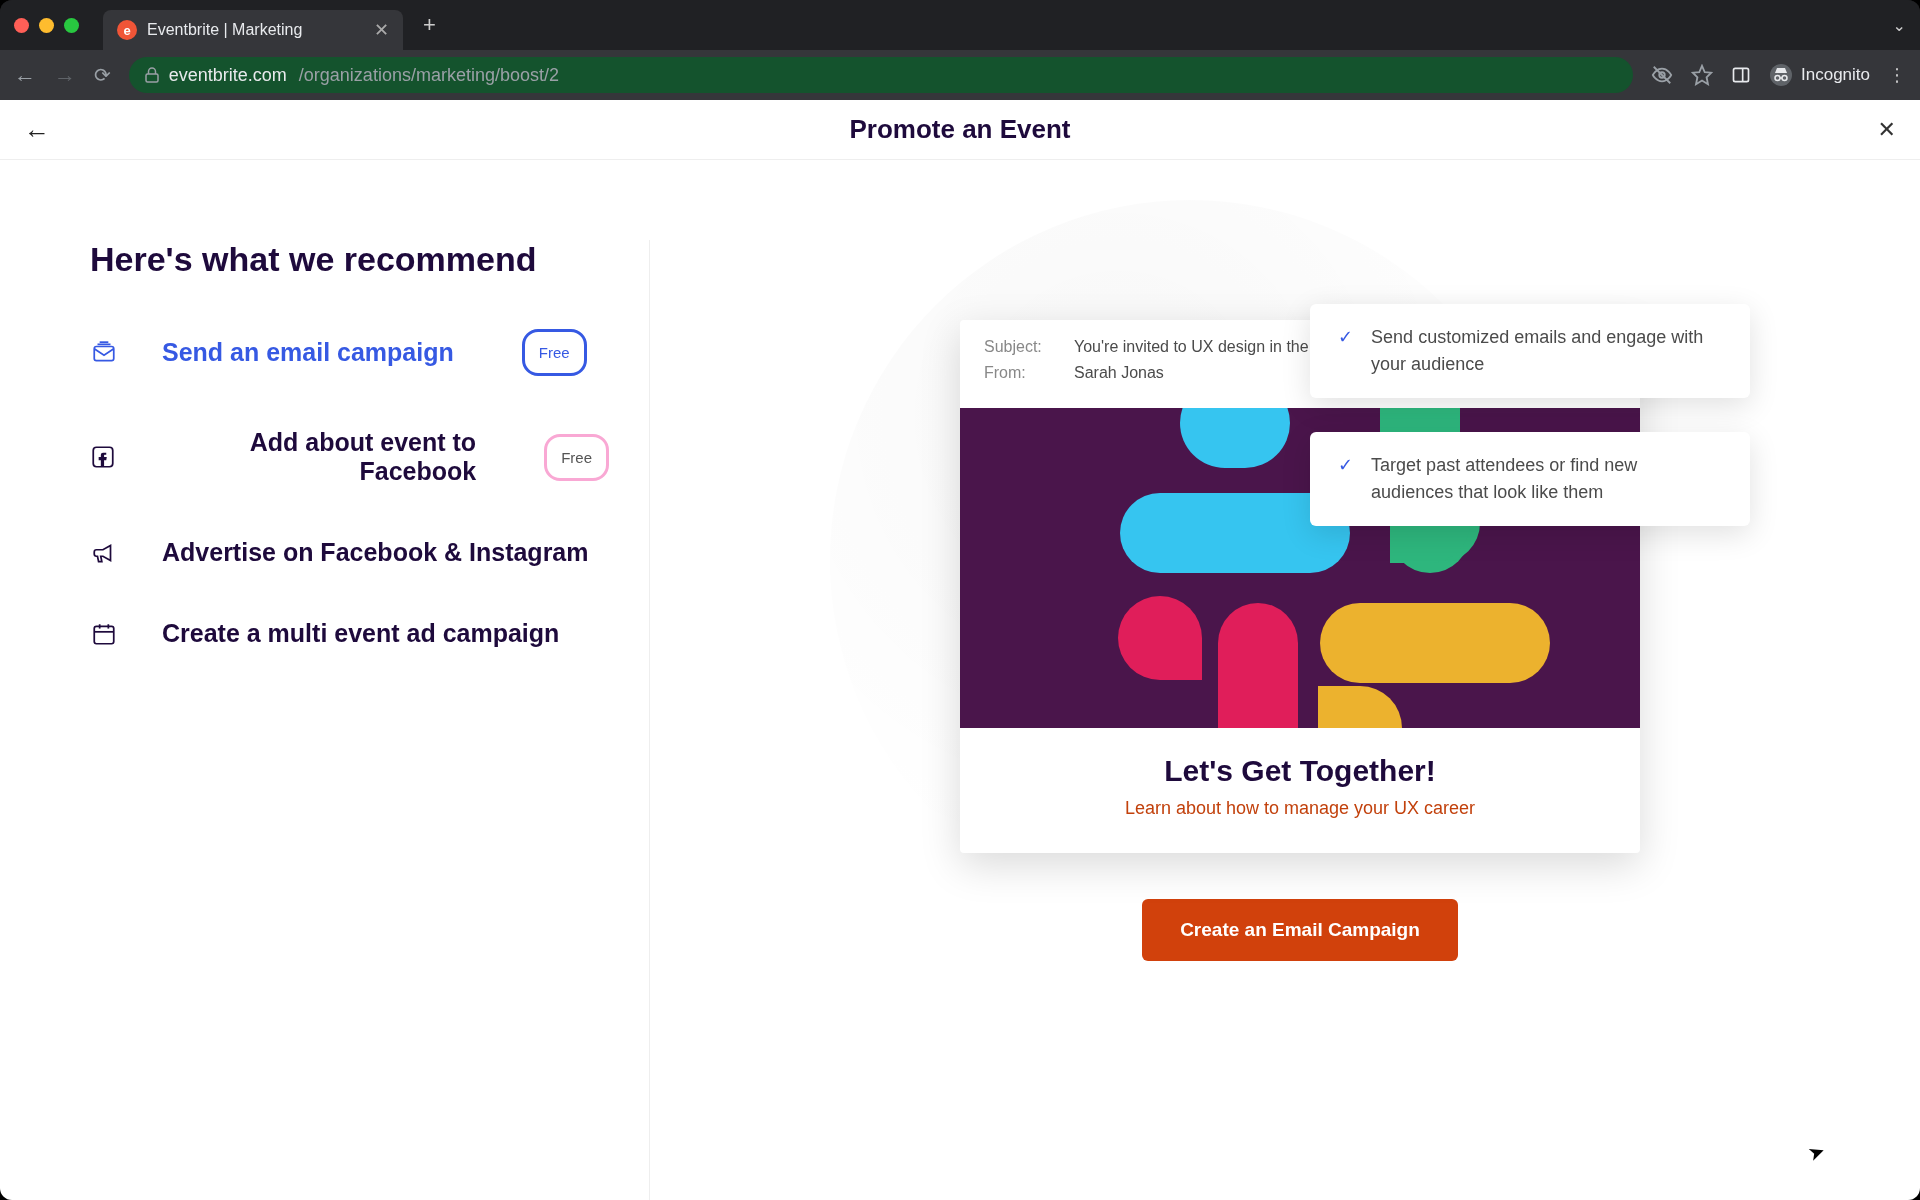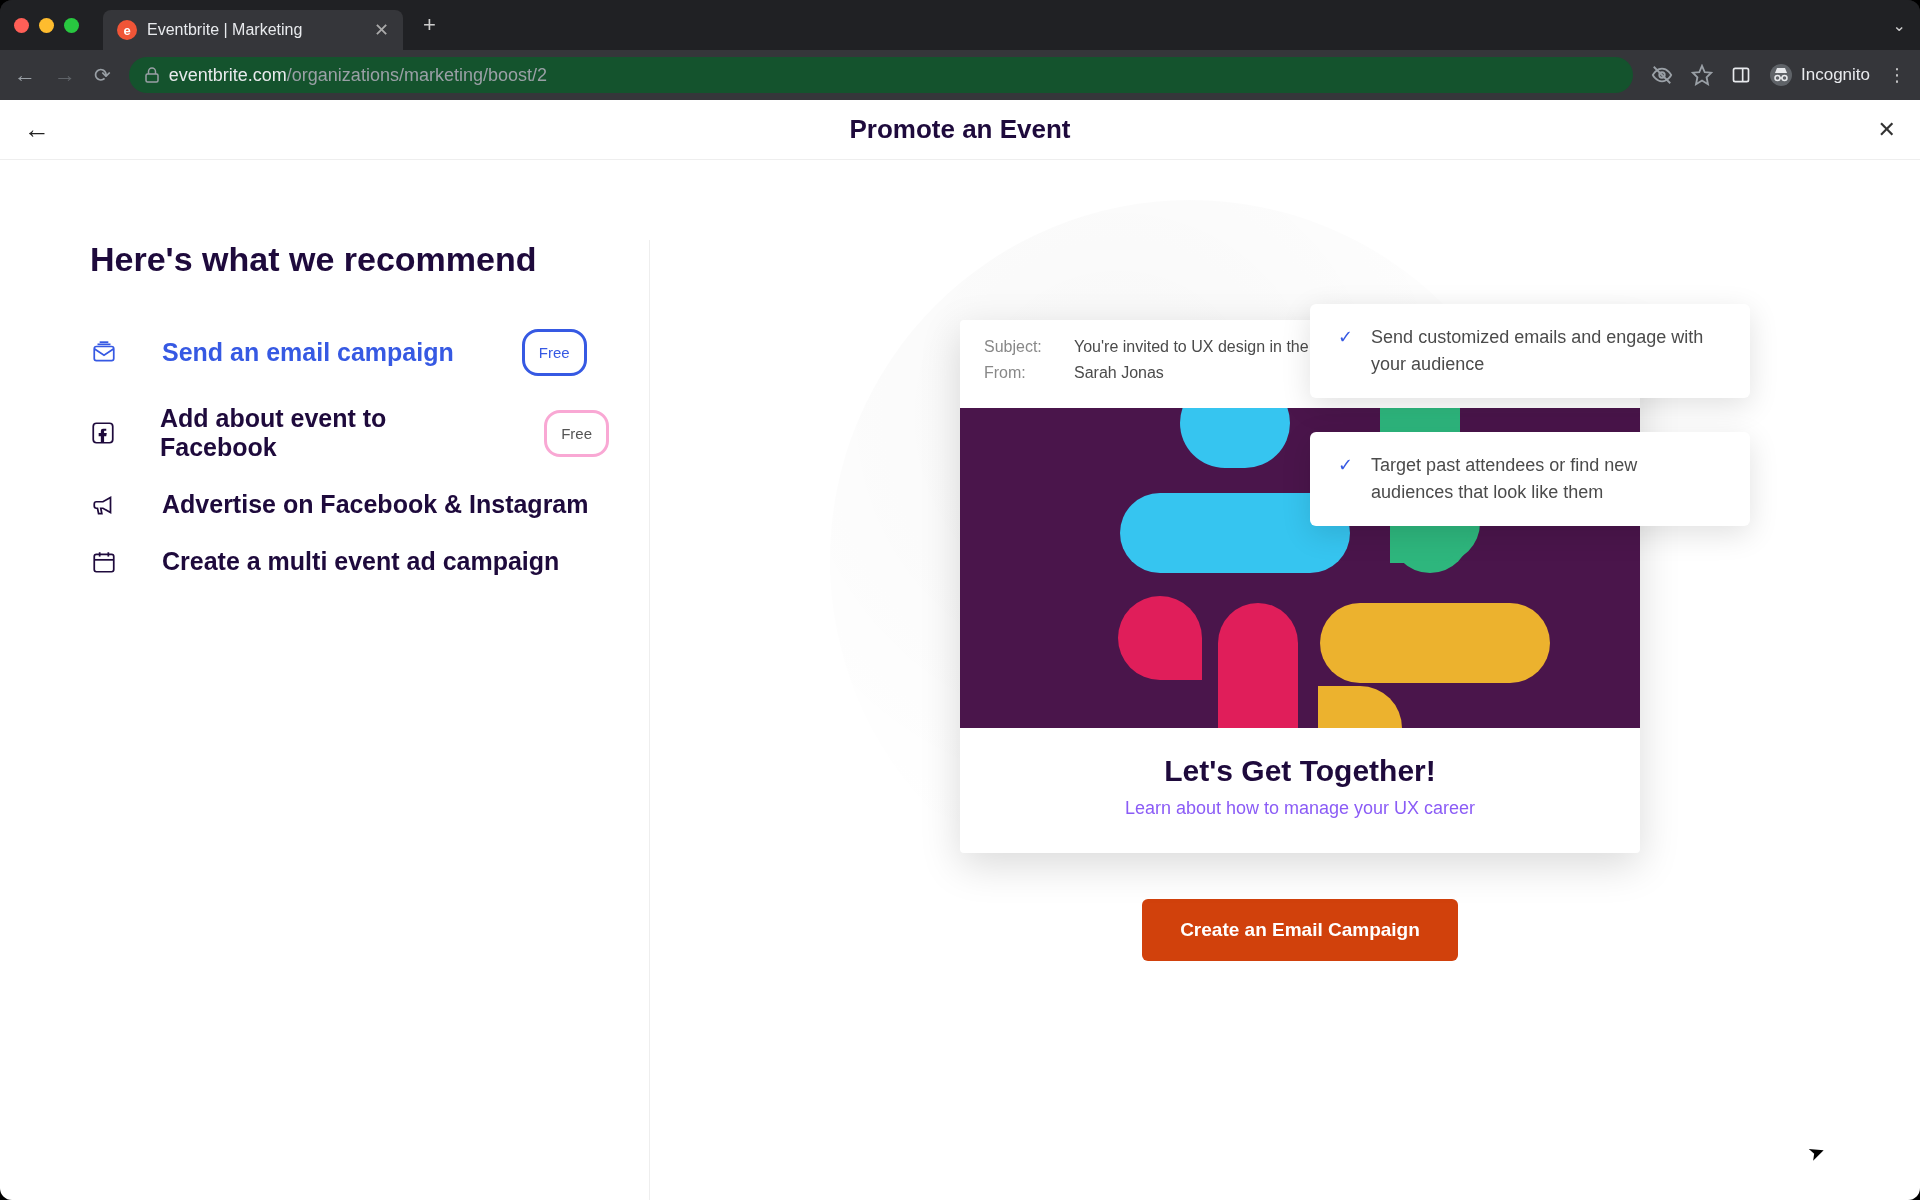--- a/index.html
+++ b/index.html
@@ -19,59 +19,59 @@
   .new-tab { color:#ccc; font-size:22px; margin-left:20px; }
   .chevron-down { margin-left:auto; color:#ccc; }
   
   .addr-bar { height:50px; background:#35363a; display:flex; align-items:center; padding:0 14px; gap:18px;}
   .nav-icn { color:#9aa0a6; font-size:22px; }
   .nav-icn.forward { color:#5f6368;}
   .nav-icn.reload { font-size:20px; }
   .url-area { flex:1; display:flex; align-items:center; background:#14532d; height:36px; border-radius:18px; padding:0 16px; color:#9aa0a6; font-size:18px;}
   .url-area .lock { color:#9aa0a6; margin-right:10px; }
   .url-domain { color:#e8eaed; }
-  .url-path { color:#9aa0a6; }
+  .url-path { color:#9aa0a6;margin-left:12px; }
   .right-icons { display:flex; align-items:center; gap:18px; color:#ccc; font-size:18px;}
   .incog { display:flex; align-items:center; gap:8px; color:#e8eaed; font-size:17px;}
   
   
   .content { position:relative; background:#fff; height:calc(1200px - 100px); width:100%; overflow:hidden;}
   
   .page-header { height:60px; border-bottom:1px solid #eee; display:flex; align-items:center; justify-content:space-between; padding:0 24px; }
   .page-header .back-arrow { font-size:26px; color:#222; }
   .page-title { font-size:26px; font-weight:700; color:#1e0a3c; position:absolute; left:50%; transform:translateX(-50%);}
   .page-header .close-x { font-size:22px; color:#333; margin-left:auto;}
   
   .body { display:flex; padding: 80px 90px 0 90px; height:calc(100% - 60px); }
   
   .left-col { width:560px; border-right:1px solid #eee; padding-right:40px;}
   .left-heading { font-size:34px; font-weight:800; color:#1e0a3c; margin-bottom:50px;}
   
-  .rec-list { display:flex; flex-direction:column; gap:28px; }
+  .rec-list { display:flex; flex-direction:column; gap:52px;text-align:right; }
   .rec-item { display:flex; align-items:center; gap:44px; }
   .rec-icon { width:28px; height:28px; color:#1e0a3c; display:flex; align-items:center; justify-content:center;}
   .rec-item.active .rec-icon { color:#3659e3; }
   .rec-title { font-size:25px; font-weight:700; color:#1e0a3c; }
   .rec-item.active .rec-title { color:#3659e3; }
   .badge { border:3px solid #f9a8d4; color:#555; font-size:15px; padding:12px 14px; border-radius:16px; margin-left:24px;}
   .rec-item.active .badge { border-color:#3659e3; color:#3659e3; }
   
   .right-col { flex:1; position:relative; padding-left:120px;}
   
   .blob { position:absolute; width:720px; height:720px; left:180px; top:-40px; border-radius:50%; background: radial-gradient(circle at 40% 30%, rgba(0,0,0,0.03), transparent 70%); }
   
   .email-card { position:relative; background:#fff; border-radius:4px; box-shadow:0 12px 40px rgba(0,0,0,0.15); width:680px; margin:80px auto 0 auto; padding:0; overflow:hidden;}
   .email-meta { padding:18px 24px; }
   .meta-row { display:flex; font-size:16px; color:#4b4b4b; margin-bottom:8px;}
   .meta-label { color:#888; width:90px; }
   .email-image { height:320px; background:#4a154b; position:relative; overflow:hidden;}
   .email-image svg { width:100%; height:100%; }
   .email-body { text-align:center; padding:26px 20px 34px 20px;}
   .email-title { font-size:30px; font-weight:800; color:#1e0a3c; margin-bottom:10px;}
-  .email-sub { font-size:18px; color:#8b5cf6;}
+  .email-sub { font-size:18px; color:#c2410c;}
   
   .bubble { position:absolute; background:#fff; border-radius:6px; box-shadow:0 8px 30px rgba(0,0,0,0.12); padding:20px 28px; display:flex; gap:18px; align-items:flex-start; width:440px; z-index:5;}
   .bubble .check { color:#3659e3; font-size:18px; margin-top:2px;}
   .bubble .txt { color:#4b4b4b; font-size:18px; line-height:1.5;}
   .bubble1 { top:64px; right:80px;}
   .bubble2 { top:192px; right:80px;}
   
   .cta-wrap { text-align:center; margin-top:46px;}
   .cta { display:inline-block; background:#d1410c; color:#fff; font-size:19px; font-weight:600; padding:20px 38px; border:none; border-radius:6px; cursor:pointer;}
   

